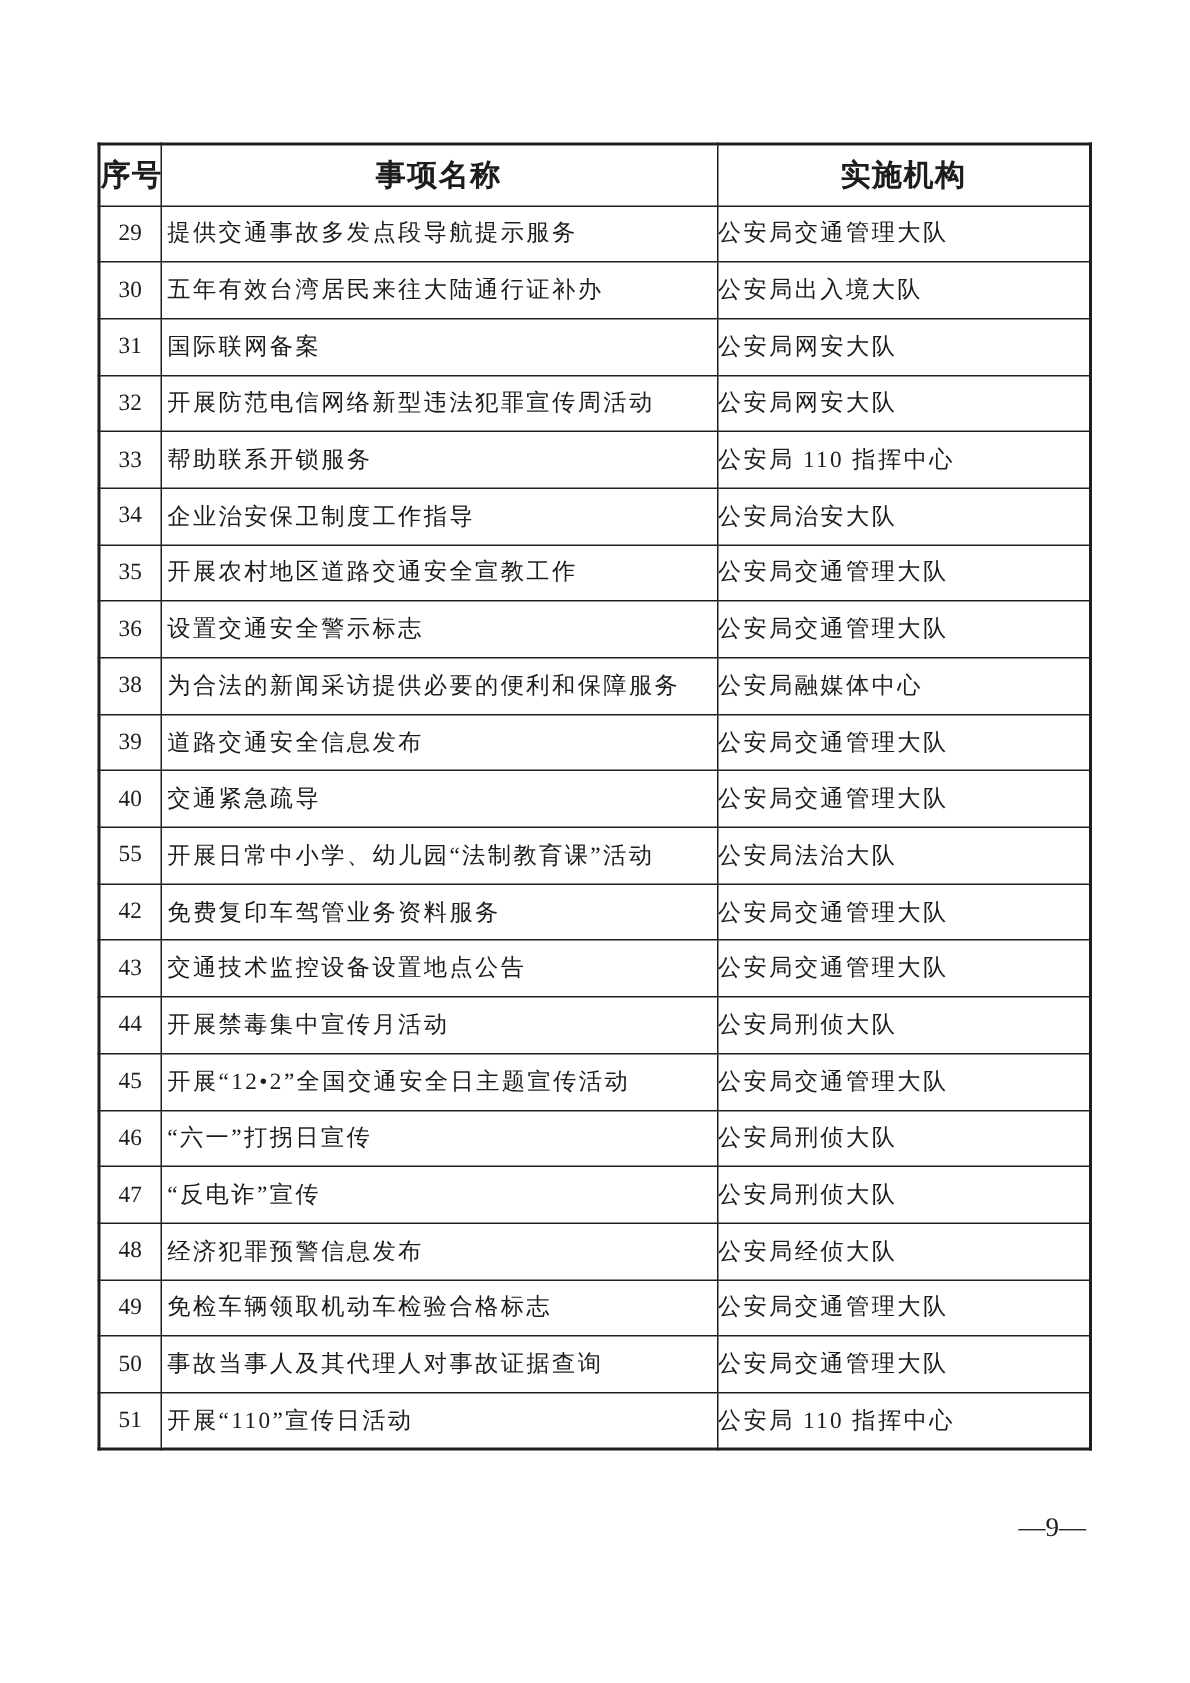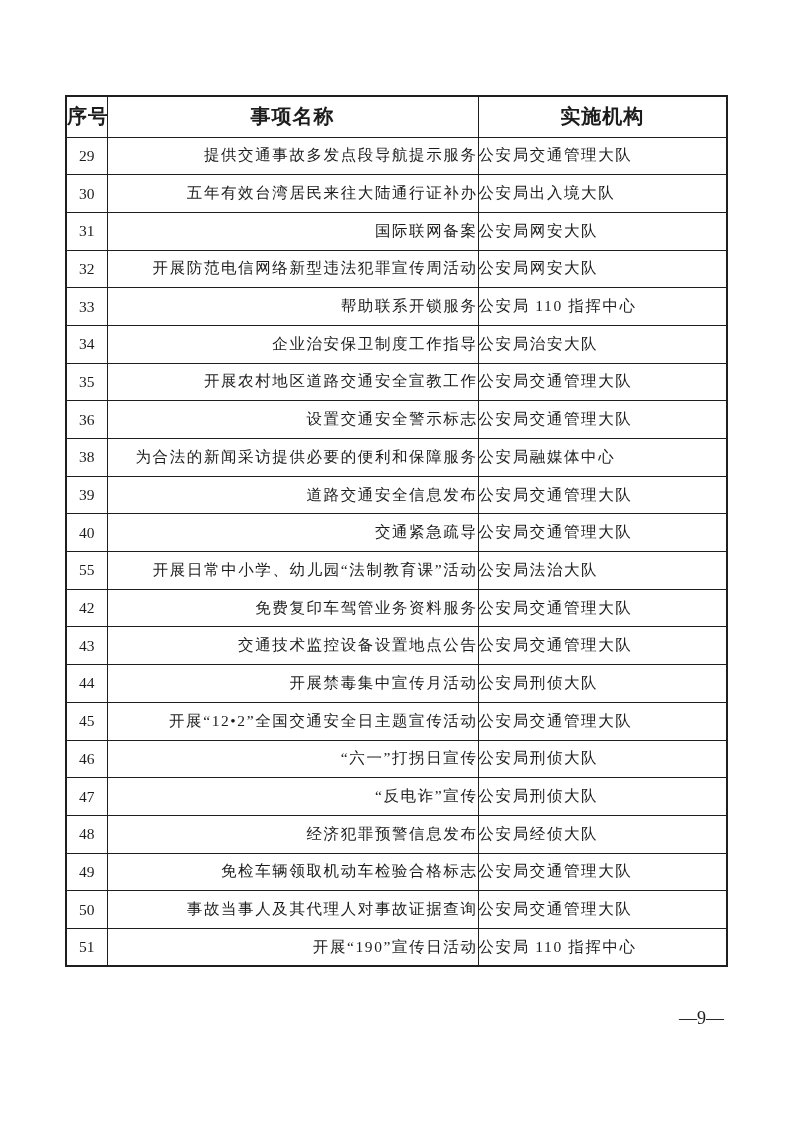--- a/index.html
+++ b/index.html
@@ -48,21 +48,21 @@
   table.items-table tbody td{
     height:37.7px;
     font-size:15.5px;
   }
   td.td-no{
     text-align:center;
     letter-spacing:0;
     font-size:15px;
   }
   td.td-name{
-    text-align:right;
+    text-align:left;
     padding-left:4px;
     letter-spacing:1.6px;
   }
   td.td-agency{
     text-align:left;
     letter-spacing:1.6px;
   }
   .page-number{
     position:absolute;
     top:1008px;
@@ -191,21 +191,21 @@
           <td class="td-name">免检车辆领取机动车检验合格标志</td>
           <td class="td-agency">公安局交通管理大队</td>
         </tr>
         <tr>
           <td class="td-no">50</td>
           <td class="td-name">事故当事人及其代理人对事故证据查询</td>
           <td class="td-agency">公安局交通管理大队</td>
         </tr>
         <tr>
           <td class="td-no">51</td>
-          <td class="td-name">开展“190”宣传日活动</td>
+          <td class="td-name">开展“110”宣传日活动</td>
           <td class="td-agency">公安局 110 指挥中心</td>
         </tr>
       </tbody>
   </table>
 
   <div class="page-number">—9—</div>
 
 </div>
 
 </body></html>

